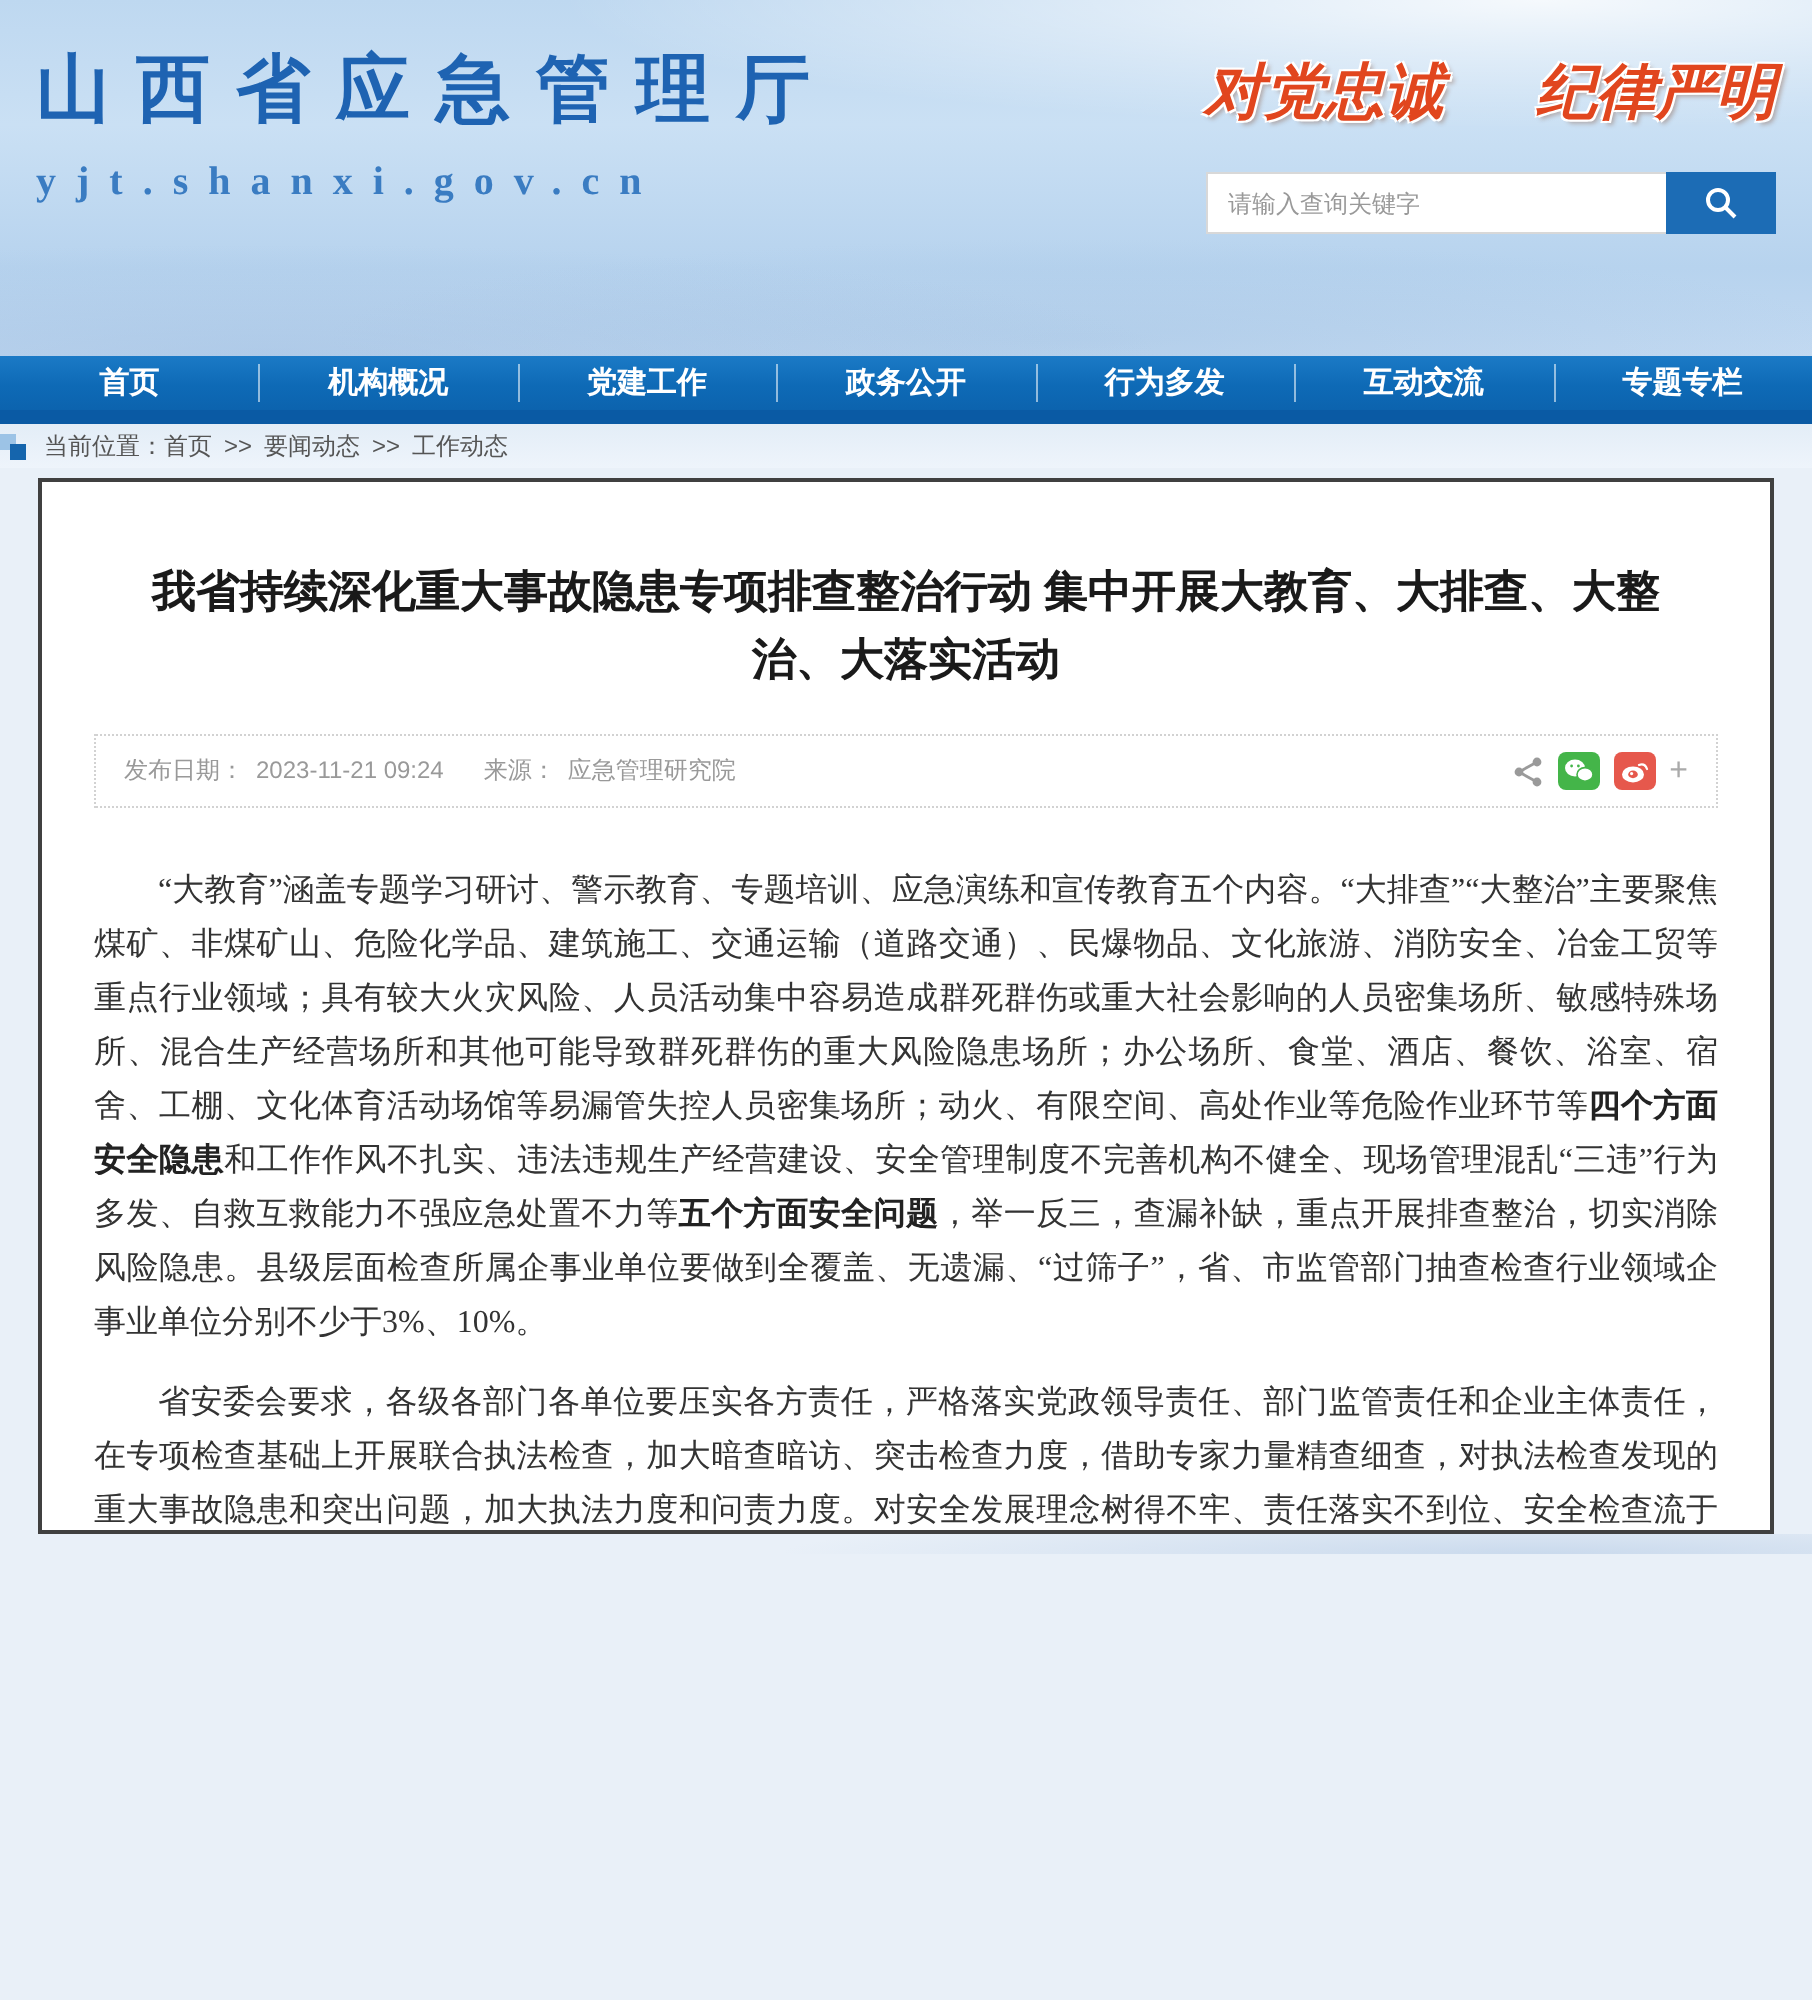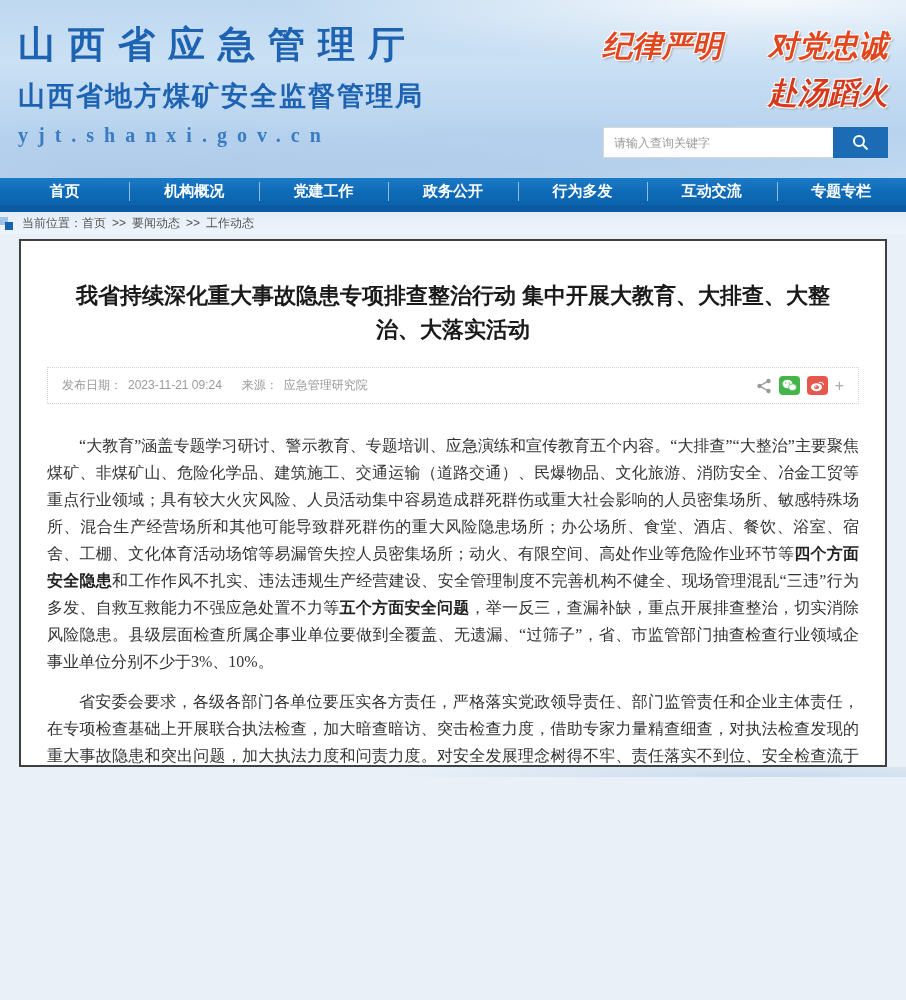--- a/index.html
+++ b/index.html
@@ -108,30 +108,28 @@
     height:10px;
     background:radial-gradient(60% 300% at 85% 100%, rgba(170,195,225,.5), rgba(170,195,225,0) 70%), #e9f0f8;
   }
 </style>
 </head>
 <body>
 
 <header class="site-header">
   <div class="header-left">
     <div class="site-title">山西省应急管理厅</div>
-    <div class="site-subtitle">山西省地方煤矿安全监督管理局</div>
     <div class="site-url">yjt.shanxi.gov.cn</div>
   </div>
   <div class="header-right">
     <div class="slogan-line l1">
+      <span class="slogan">对党忠诚</span>
       <span class="slogan">纪律严明</span>
-      <span class="slogan">对党忠诚</span>
     </div>
     <div class="slogan-line l2">
-      <span class="slogan">赴汤蹈火</span>
     </div>
     <div class="search-bar">
       <input class="search-input" type="text" placeholder="请输入查询关键字" style="">
       <button class="search-btn">
         <span style="display:flex">
           <svg width="17" height="17" viewBox="0 0 17 17">
             <circle cx="7" cy="7" r="5" fill="none" stroke="#fff" stroke-width="2"></circle>
             <line x1="11" y1="11" x2="15.5" y2="15.5" stroke="#fff" stroke-width="2"></line>
           </svg>
         </span>

